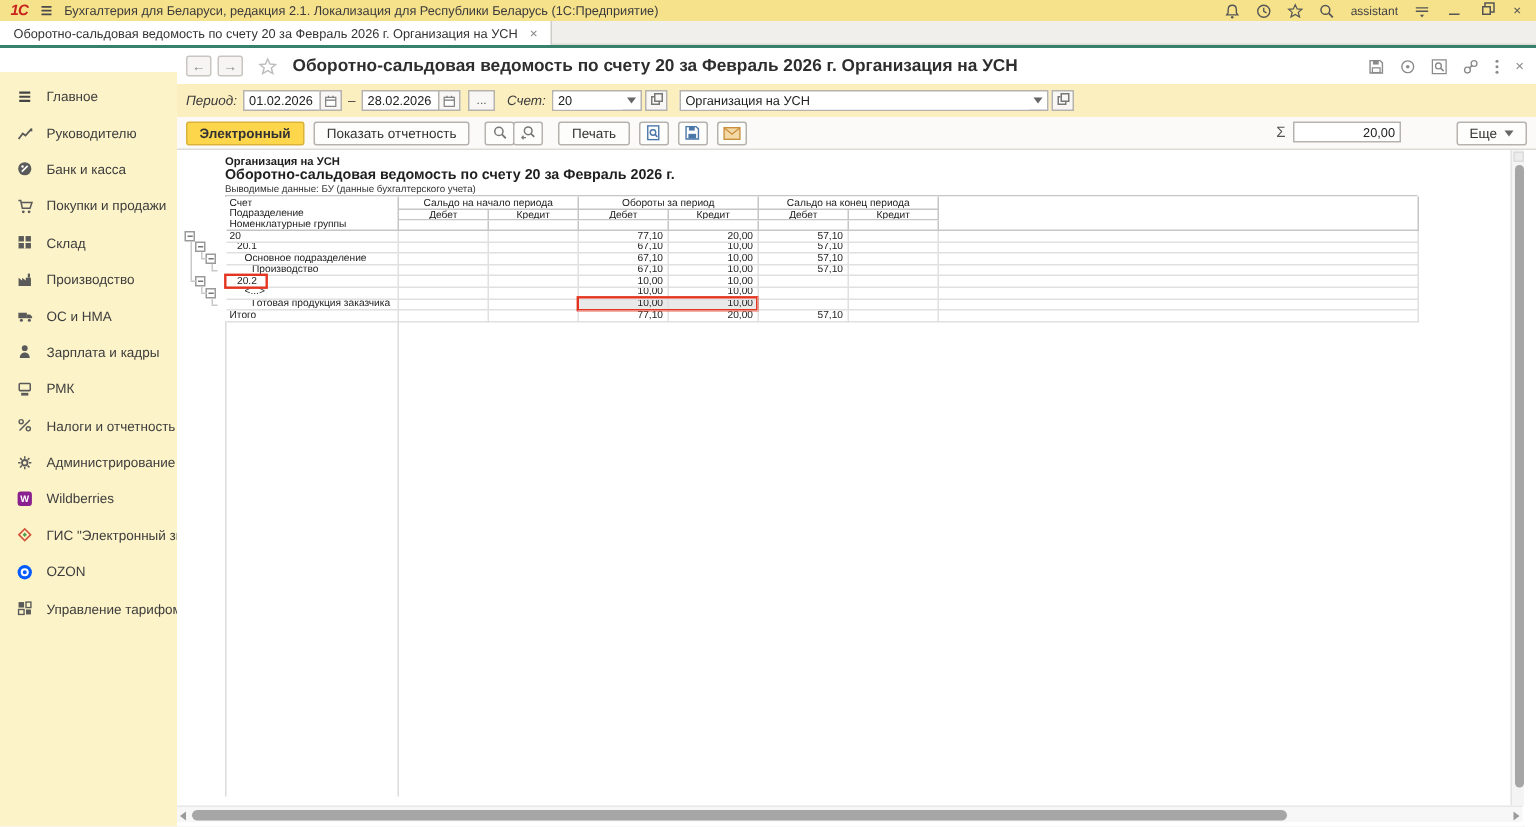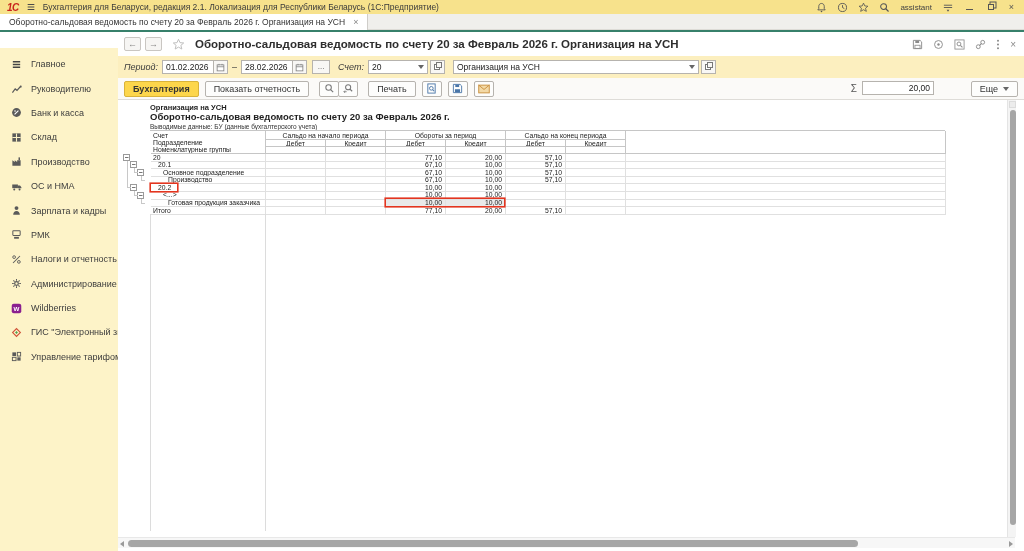--- a/index.html
+++ b/index.html
@@ -201,20 +201,30 @@
             <svg width="11" height="11" viewBox="0 0 12 12">
               <circle cx="6" cy="6" r="4.8" fill="#5a5a5a"></circle>
               <path d="M3.9 8.1 L8.1 3.9" stroke="#fff" stroke-width="1.2"></path>
               <circle cx="4.4" cy="4.4" r="0.9" fill="#fff"></circle>
             </svg>
           </span>
           <span>Банк и касса</span>
         </div>
         <div class="side-item">
           <span class="icon">
+            <svg width="12" height="11" viewBox="0 0 12 12">
+              <path d="M0.8 1.8 h1.7 l1.2 5.6 h5.6 l1.4 -4.2 H3" fill="none" stroke="#5a5a5a" stroke-width="1.1"></path>
+              <circle cx="4.4" cy="10" r="1" fill="#5a5a5a"></circle>
+              <circle cx="8.6" cy="10" r="1" fill="#5a5a5a"></circle>
+            </svg>
+          </span>
+          <span>Покупки и продажи</span>
+        </div>
+        <div class="side-item">
+          <span class="icon">
             <svg width="11" height="11" viewBox="0 0 12 12">
               <rect x="1.5" y="1.5" width="9" height="9" fill="#5a5a5a"></rect>
               <path d="M6 1.5 V10.5 M1.5 6 H10.5" stroke="#fdf3c8" stroke-width="1.2"></path>
             </svg>
           </span>
           <span>Склад</span>
         </div>
         <div class="side-item">
           <span class="icon">
             <svg width="11" height="11" viewBox="0 0 12 12">
@@ -282,20 +292,29 @@
           <span>Wildberries</span>
         </div>
         <div class="side-item">
           <span class="icon">
             <svg width="11" height="11" viewBox="0 0 12 12">
               <rect x="3" y="3" width="6" height="6" transform="rotate(45 6 6)" fill="none" stroke="#d0543a" stroke-width="1.2"></rect>
               <rect x="4.9" y="4.9" width="2.2" height="2.2" transform="rotate(45 6 6)" fill="#4d9e4d"></rect>
             </svg>
           </span>
           <span>ГИС "Электронный знак"</span>
+        </div>
+        <div class="side-item">
+          <span class="icon">
+            <svg width="11" height="11" viewBox="0 0 12 12">
+              <circle cx="6" cy="6" r="5.2" fill="#005bff"></circle>
+              <circle cx="6" cy="6" r="2.2" fill="none" stroke="#fff" stroke-width="1.5"></circle>
+            </svg>
+          </span>
+          <span>OZON</span>
         </div>
         <div class="side-item">
           <span class="icon">
             <svg width="11" height="11" viewBox="0 0 12 12">
               <rect x="1.5" y="1.5" width="4" height="4" fill="#5a5a5a"></rect>
               <rect x="6.9" y="1.5" width="3.6" height="4" fill="none" stroke="#5a5a5a" stroke-width="1"></rect>
               <rect x="1.5" y="6.9" width="4" height="3.6" fill="none" stroke="#5a5a5a" stroke-width="1"></rect>
               <rect x="6.9" y="6.9" width="3.6" height="3.6" fill="#5a5a5a"></rect>
             </svg>
           </span>
@@ -392,21 +411,21 @@
         <span class="caret-zone">
             <span class="caret"></span>
           </span>
       </span>
       <span class="open-btn">
           <span class="open-glyph"></span>
         </span>
     </div>
 
     <div id="actionbar">
-      <span class="btn primary">Бухгалтерия</span>
+      <span class="btn primary">Электронный</span>
       <span class="btn ml6">Показать отчетность</span>
       <span class="grp ml10">
         <span class="ibtn">
           <svg width="11" height="11" viewBox="0 0 12 12">
               <circle cx="5" cy="5" r="3" fill="none" stroke="#777" stroke-width="1.1"></circle>
               <line x1="7.2" y1="7.2" x2="10" y2="10" stroke="#777" stroke-width="1.3"></line>
             </svg>
         </span>
         <span class="ibtn">
           <svg width="11" height="11" viewBox="0 0 12 12">

